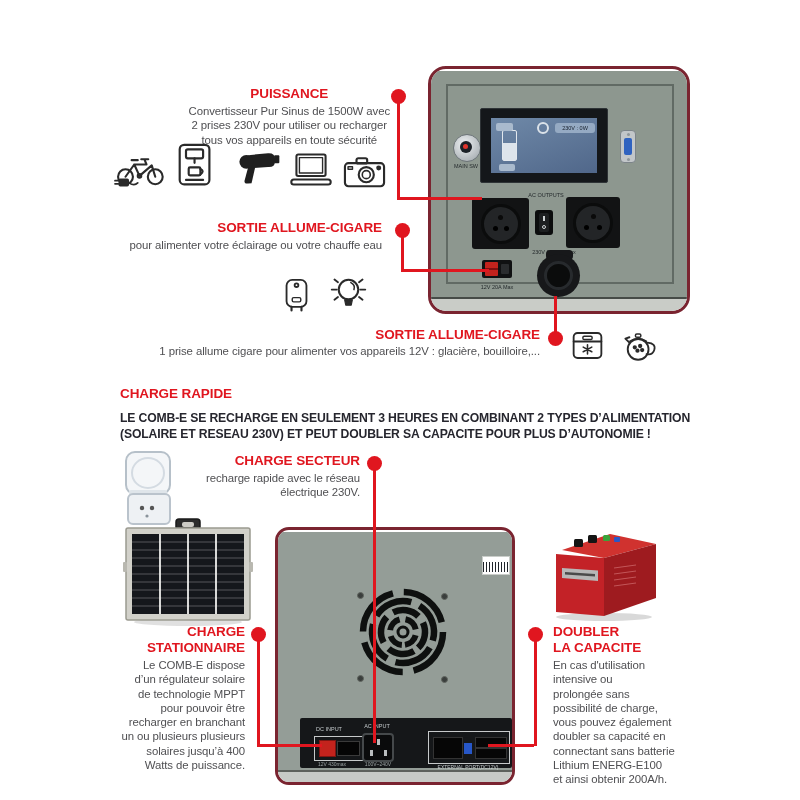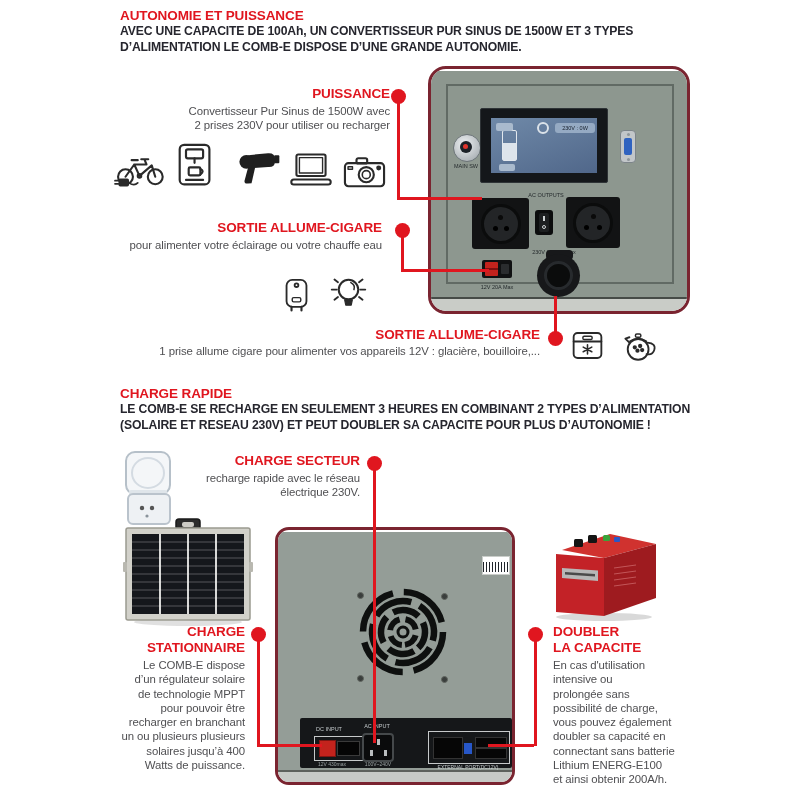--- a/index.html
+++ b/index.html
@@ -28,25 +28,20 @@
         border-radius:50%;background:#232527;border:3px solid #0b0c0c;box-sizing:border-box;}
   .socket .hole{position:absolute;width:5px;height:5px;border-radius:50%;background:#000;top:19px;}
   .socket .gpin{position:absolute;width:5px;height:5px;border-radius:50%;background:#0a0a0a;top:8px;left:50%;margin-left:-2.5px;}
   svg{display:block;}
 </style>
 </head>
 <body>
 
 <div class="page">
 
-  <div class="abs" style="left:120px;top:8px;">
-    <span class="t-red">AUTONOMIE ET PUISSANCE</span>
-    <span class="t-dark">AVEC UNE CAPACITE DE 100Ah, UN CONVERTISSEUR PUR SINUS DE 1500W ET 3 TYPES</span>
-    <span class="t-dark">D’ALIMENTATION LE COMB-E DISPOSE D’UNE GRANDE AUTONOMIE.</span>
-  </div>
 
   <div class="photo" style="left:428px;top:66px;width:256px;height:242px;border-radius:18px;">
     <div class="abs" style="left:0;right:0;top:2px;bottom:12px;background:var(--device-gray);"></div>
     <div class="abs" style="left:15px;top:15px;right:13px;bottom:27px;border:2px solid rgba(45,52,48,.45);"></div>
 
     <div class="abs" style="left:22px;top:65px;width:26px;height:26px;border-radius:50%;
                 background:radial-gradient(circle at 40% 35%, #eef1f3, #9aa1a6);border:1px solid #6c7478;">
       <div class="abs" style="left:6px;top:6px;width:12px;height:12px;border-radius:50%;background:#1c2127;">
         <div class="abs" style="left:3px;top:3px;width:5px;height:5px;border-radius:50%;background:#e0342c;"></div>
       </div>
@@ -111,24 +106,25 @@
     <div class="abs" style="left:106px;top:183px;width:45px;height:45px;">
       <div class="abs" style="left:9px;top:-2px;width:27px;height:10px;background:#17181a;border-radius:4px;"></div>
       <div class="abs" style="left:0;top:2px;width:43px;height:43px;border-radius:50%;background:#17181a;">
         <div class="abs" style="left:7px;top:7px;width:29px;height:29px;border-radius:50%;background:#0b0c0c;border:3px solid #272a2d;box-sizing:border-box;"></div>
       </div>
     </div>
 
     <div class="abs" style="left:0;right:0;bottom:0;height:12px;background:#c9ccc7;border-top:2px solid #464b47;"></div>
   </div>
 
-  <div class="abs right" style="right:410px;top:86px;">
+  <div class="abs right" style="right:410px;top:86px;text-align:center;">
     <span class="t-red" style="margin-bottom:2px;">PUISSANCE</span>
     <span class="t-body">Convertisseur Pur Sinus de 1500W avec</span>
     <span class="t-body">2 prises 230V pour utiliser ou recharger</span>
+    <span class="t-body">tous vos appareils en toute sécurité</span>
   </div>
 
   <div class="abs" style="left:112px;top:147px;">
     <svg width="55" height="42" viewBox="0 0 62 48" fill="none" stroke="#2a2a2a" stroke-width="2.4" stroke-linecap="round" stroke-linejoin="round">
       <circle cx="15" cy="34" r="8.5"></circle>
         <circle cx="49" cy="34" r="8.5"></circle>
       <path d="M15,34 L25,20 L39,20 M25,20 L31,33 L45,21 L49,34 M39,20 L37,15 M33,14 h8 M22,15 h7"></path>
       <circle cx="31" cy="33" r="2"></circle>
       <rect x="7" y="36" width="12" height="9" rx="2" fill="#2a2a2a" stroke="none"></rect>
       <path d="M7,38.5 h-4 M7,42 h-4" stroke-width="2"></path>
@@ -213,21 +209,21 @@
       <path d="M14,21 l-6,-6 l6,-2"></path>
       <path d="M41,21 q13,1 10,11 q-2.5,8 -11.5,6" stroke-width="2.6"></path>
       <circle cx="22" cy="28" r="1.8" fill="#2a2a2a"></circle>
         <circle cx="30" cy="26" r="1.8" fill="#2a2a2a"></circle>
       <circle cx="26" cy="33" r="1.8" fill="#2a2a2a"></circle>
         <circle cx="33" cy="32" r="1.8" fill="#2a2a2a"></circle>
     </svg>
   </div>
 
   <div class="abs" style="left:120px;top:386px;">
-    <span class="t-red" style="margin-bottom:0;">CHARGE RAPIDE</span>
+    <span class="t-red" style="margin-bottom:9px;">CHARGE RAPIDE</span>
     <span class="t-dark">LE COMB-E SE RECHARGE EN SEULEMENT 3 HEURES EN COMBINANT 2 TYPES D’ALIMENTATION</span>
     <span class="t-dark">(SOLAIRE ET RESEAU 230V) ET PEUT DOUBLER SA CAPACITE POUR PLUS D’AUTONOMIE !</span>
   </div>
 
   <div class="abs" style="left:110px;top:450px;">
     <svg width="76" height="78" viewBox="0 0 76 78">
       <rect x="16" y="2" width="44" height="42" rx="9" fill="#f4f6f8" stroke="#b6c0c9" stroke-width="2"></rect>
       <ellipse cx="38" cy="23" rx="16" ry="15" fill="none" stroke="#d4dbe2" stroke-width="2"></ellipse>
       <rect x="19" y="40" width="38" height="6" rx="2" fill="#dfe5ea"></rect>
       <rect x="18" y="44" width="42" height="30" rx="5" fill="#eef1f4" stroke="#bac3cc" stroke-width="2"></rect>

